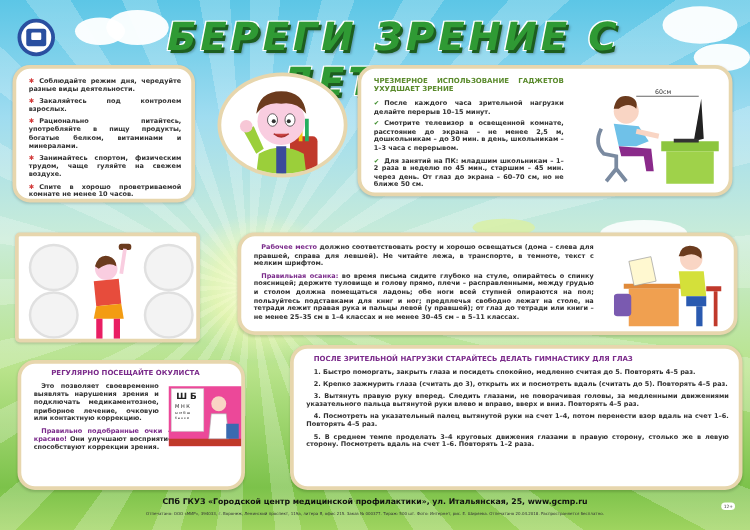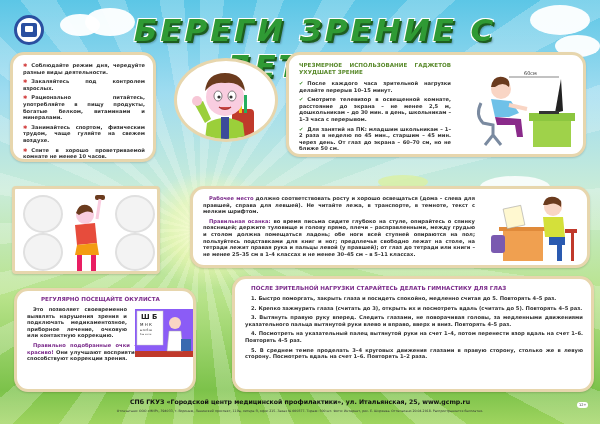--- a/index.html
+++ b/index.html
@@ -165,21 +165,21 @@
     </svg>
   </div>
 </div>
 
 <div class="card" style="left:14px;top:288px;width:182px;height:104px;padding:5px 8px 4px 10px;">
   <div class="hd" style="margin-left:14px;">РЕГУЛЯРНО ПОСЕЩАЙТЕ ОКУЛИСТА</div>
   <div style="width:100px;">
     <div class="p" style="text-indent:6px;">Это позволяет своевременно выявлять нарушения зрения и подключать медикаментозное, приборное лечение, очковую или контактную коррекцию.</div>
   </div>
   <div class="p" style="text-indent:6px;"><span class="purple">Правильно подобранные очки – это удобно и красиво!</span><span> Они улучшают восприятие информации и способствуют коррекции зрения.</span></div>
-  <div class="illus" style="left:118px;top:18px;width:58px;height:48px;background:#8b5cf6;text-decoration:underline;">
+  <div class="illus" style="left:118px;top:18px;width:58px;height:48px;background:#ec4899;text-decoration:underline;">
     <svg width="58" height="48" viewBox="0 0 58 48">
       <rect x="2" y="2" width="26" height="34" fill="#fff" stroke="#ccc" stroke-width="0.5"></rect>
       <text x="6" y="10" font-size="7" font-weight="bold" fill="#222">Ш Б</text>
       <text x="5" y="17" font-size="4" fill="#222">М Н К</text>
       <text x="5" y="22" font-size="3" fill="#222">ы м б ш</text>
       <text x="5" y="26" font-size="2.4" fill="#222">б ы н к м</text>
       <rect x="0" y="42" width="58" height="6" fill="#c0392b"></rect>
       <circle cx="40" cy="14" r="6" fill="#f9d5c4"></circle>
       <path d="M34 22 L46 22 L48 42 L32 42 Z" fill="#fff" stroke="#aaa" stroke-width="0.5"></path>
       <rect x="46" y="30" width="10" height="12" fill="#3a6ab0"></rect>

